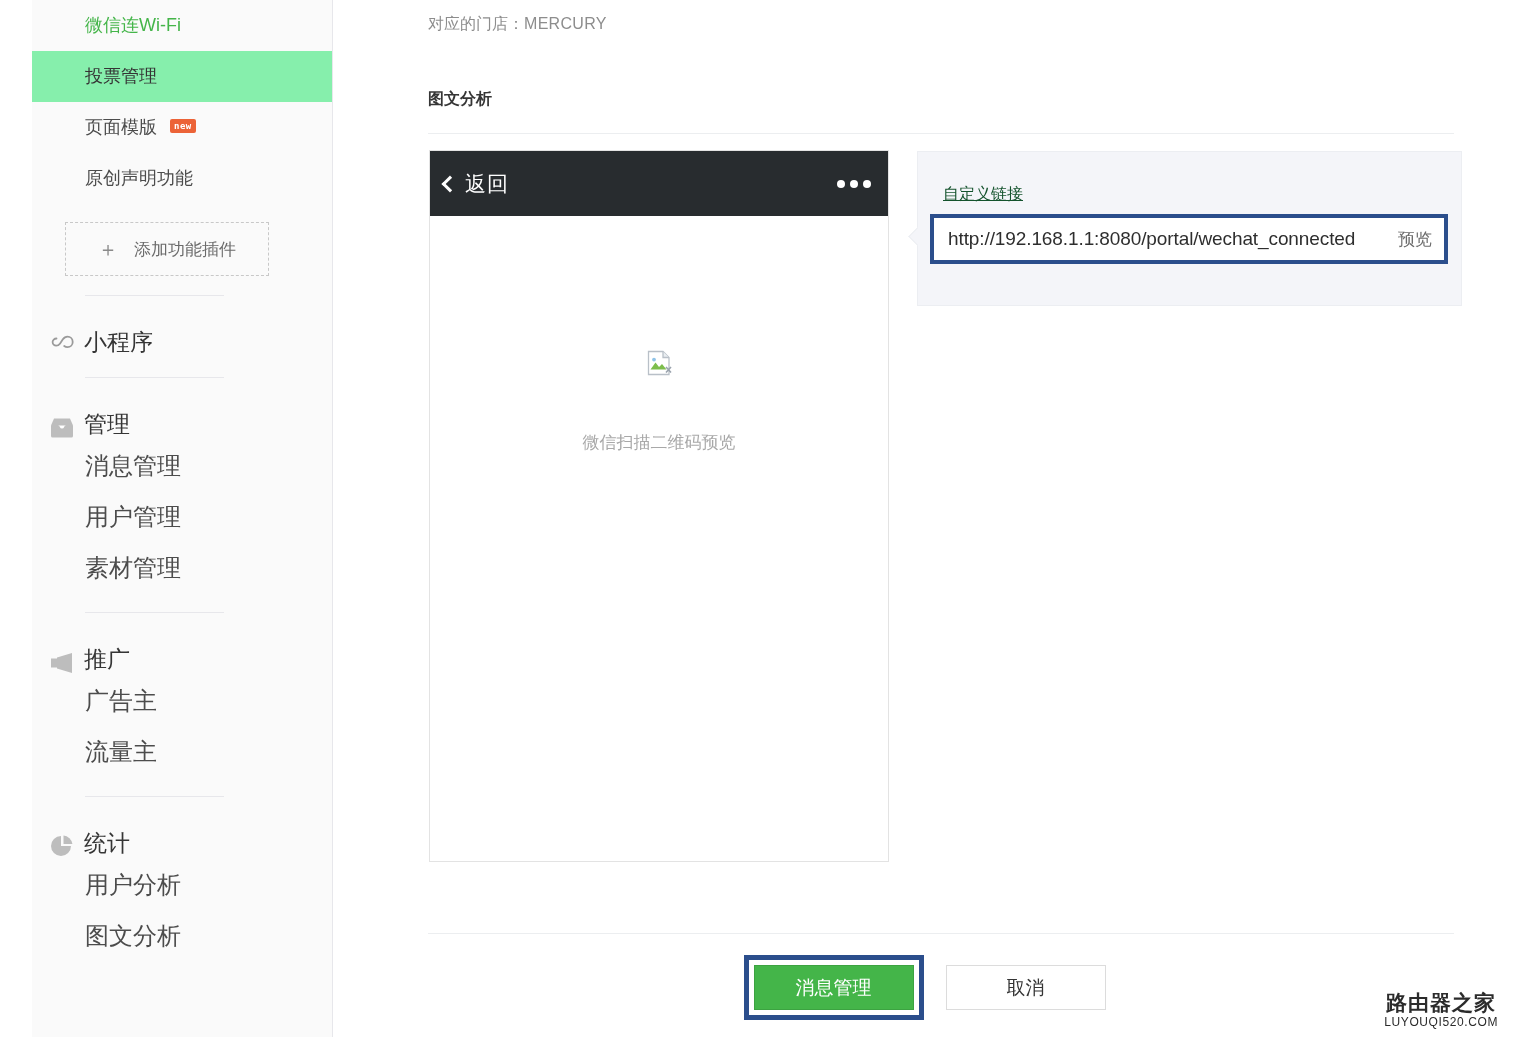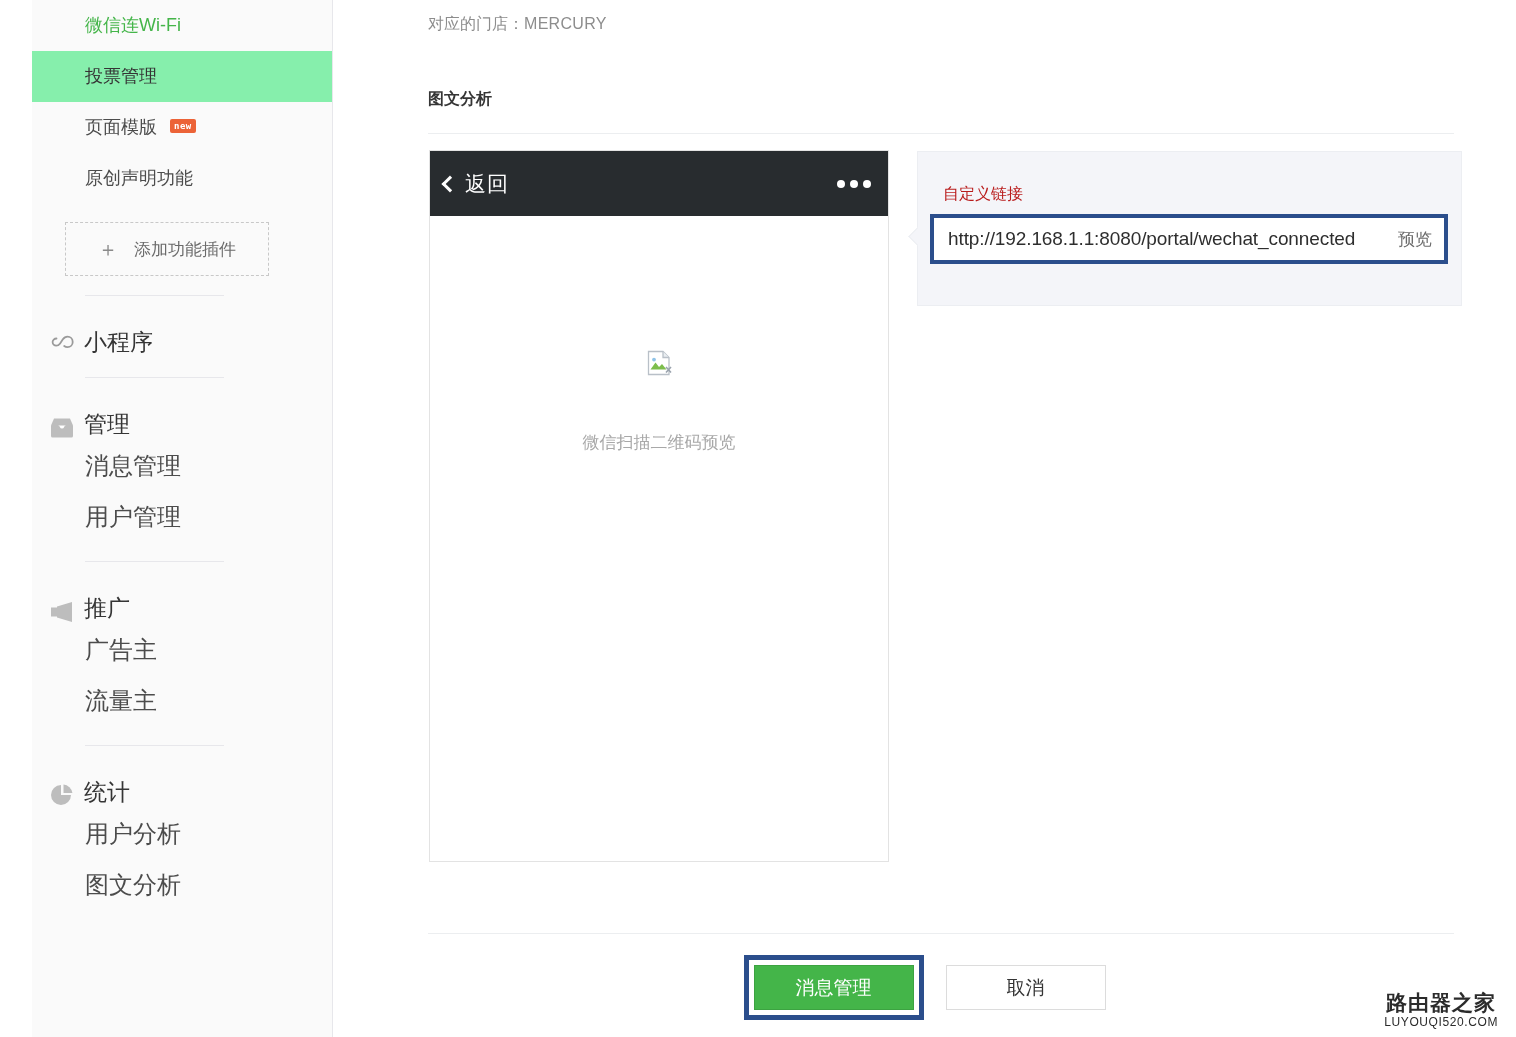--- a/index.html
+++ b/index.html
@@ -248,21 +248,22 @@
     background: #f4f5f9;
     border-left: 1px solid #eceef2;
     border-bottom: 1px solid #eceef2;
     transform: rotate(45deg);
   }
   .link-label {
     position: absolute;
     left: 25px;
     top: 32px;
     font-size: 16px;
-    color: #b91c1c;
+    color: #14532d;
+    text-decoration: underline;
   }
   .link-field-wrap {
     position: absolute;
     left: 12px;
     top: 62px;
     width: 518px;
     height: 50px;
     border: 4px solid #2b4e8c;
     background: #fff;
     display: flex;
@@ -402,20 +403,23 @@
           <path d="M2 9.5 L9 9.5 Q10.6 9.5 11 11.2 Q11.3 12.6 13 12.6 Q14.7 12.6 15 11.2 Q15.4 9.5 17 9.5 L24 9.5" fill="#ffffff"></path>
         </svg>
       </span>
       <span class="gtitle">管理</span>
     </div>
     <a class="side-sub" href="#">
       <span>消息管理</span>
     </a>
     <a class="side-sub" href="#">
       <span>用户管理</span>
+    </a>
+    <a class="side-sub" href="#">
+      <span>素材管理</span>
     </a>
 
     <div class="side-sep"></div>
 
     <div class="side-group">
       <span class="gicon">
         <svg width="28" height="24" viewBox="0 0 28 24" aria-hidden="true">
           <path d="M3 7.5 L3 16.5 L9 16.5 L9 7.5 Z" fill="#bdbdbd"></path>
           <path d="M9 6.5 L24 2 L24 22 L9 17.5 Z" fill="#bdbdbd"></path>
         </svg>

